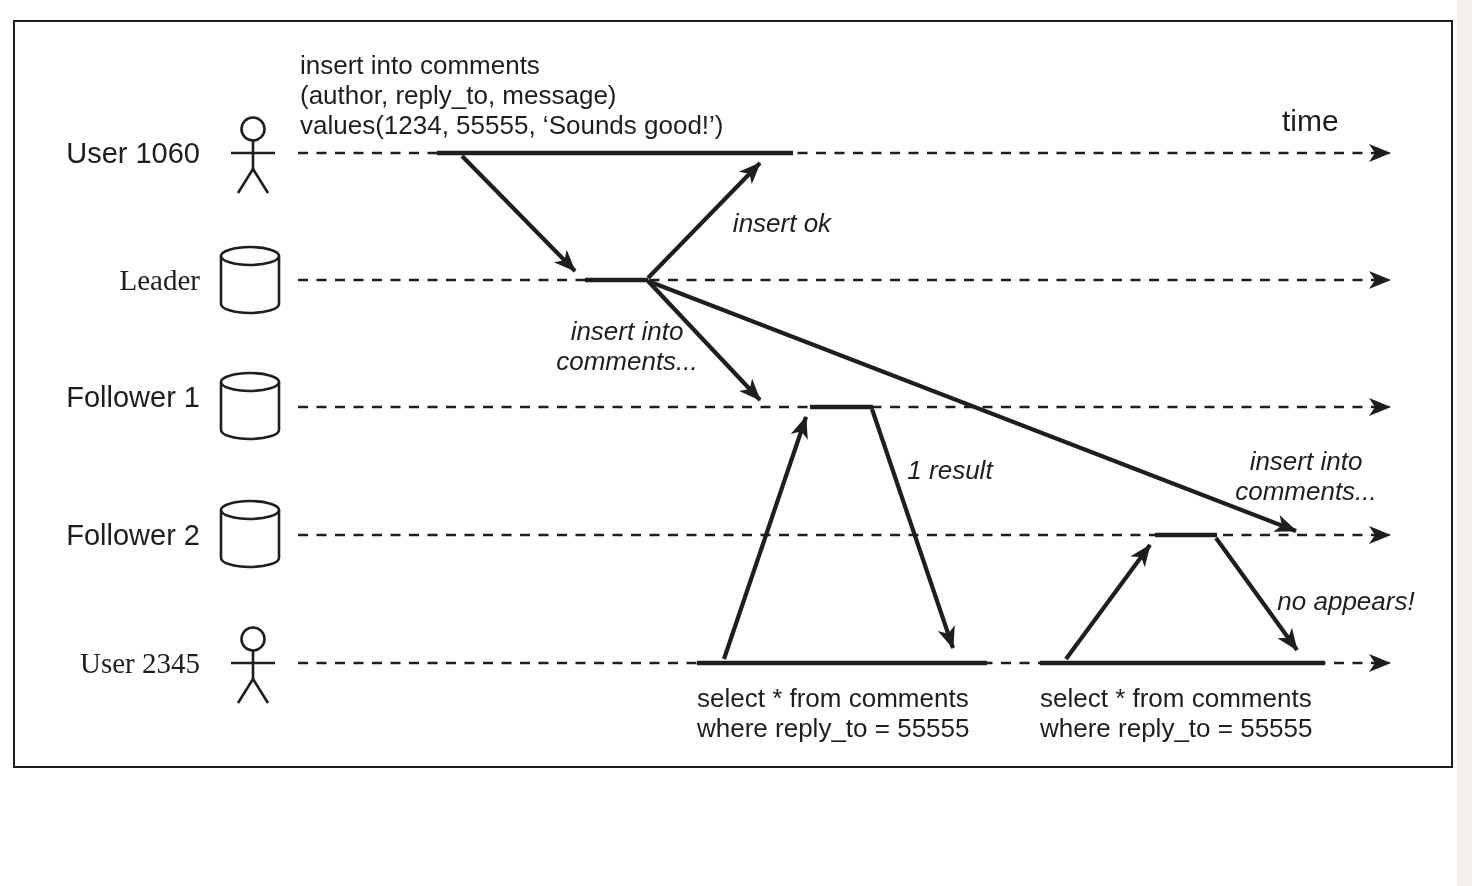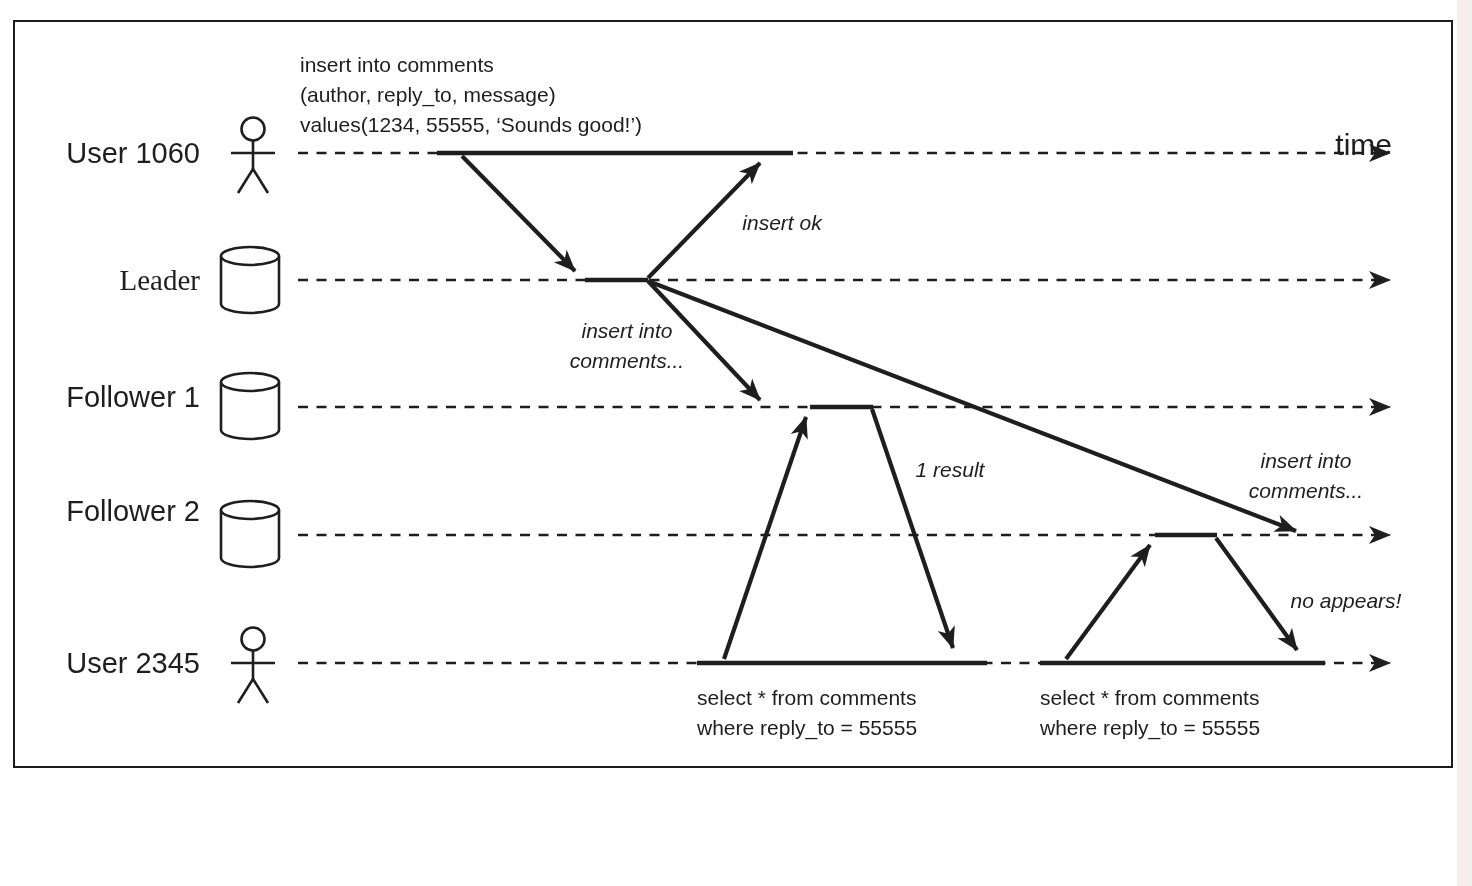--- a/index.html
+++ b/index.html
@@ -16,23 +16,23 @@
     position:absolute;left:1457px;top:0;width:15px;height:886px;
     background:#f4efeb;
   }
   .figure-box{
     position:absolute;left:13px;top:20px;width:1440px;height:748px;
     border:2px solid #1c1c1c;background:#ffffff;box-sizing:border-box;
   }
   svg.diagram{position:absolute;left:0;top:0;width:1472px;height:886px;}
   .label{position:absolute;color:#1e1e1e;}
   .actor{font-size:29px;line-height:34px;width:200px;left:0;text-align:right;}
-  .ann{font-size:21px;line-height:30px;white-space:nowrap;}
+  .ann{font-size:26px;line-height:30px;white-space:nowrap;}
   .center{text-align:center;font-style:italic;}
-  .right{text-align:right;margin-top:24px;}
+  .right{text-align:left;}
   .time-label{font-size:30px;line-height:34px;}
   .caption{
     position:absolute;left:15px;top:786px;width:1440px;
     font-family:"Liberation Serif",serif;font-style:italic;
     font-size:35px;line-height:44px;color:#101010;white-space:nowrap;
   }
 </style>
 </head>
 <body>
 
@@ -104,22 +104,22 @@
       <line x1="253" y1="650.5" x2="253" y2="679"></line>
       <line x1="231" y1="663" x2="275" y2="663"></line>
       <line x1="253" y1="679" x2="238" y2="703"></line>
       <line x1="253" y1="679" x2="268" y2="703"></line>
     </g>
   </svg>
 
   <div class="label actor" style="top:136px;">User 1060</div>
   <div class="label actor" style="top:263px;font-family:Liberation Serif, serif;">Leader</div>
   <div class="label actor" style="top:380px;">Follower 1</div>
-  <div class="label actor" style="top:494px;">Follower 2</div>
-  <div class="label actor" style="top:646px;">User 2345</div>
+  <div class="label actor" style="top:518px;">Follower 2</div>
+  <div class="label actor" style="top:646px;font-family:Liberation Serif, serif;">User 2345</div>
 
   <div class="label time-label right" style="left:1282px;top:104px;width:110px;">time</div>
 
   <div class="label ann" style="left:300px;top:50px;">
     <div>insert into comments</div>
     <div>(author, reply_to, message)</div>
     <div>values(1234, 55555, ‘Sounds good!’)</div>
   </div>
 
   <div class="label ann center" style="left:712px;top:208px;width:140px;">insert ok</div>

